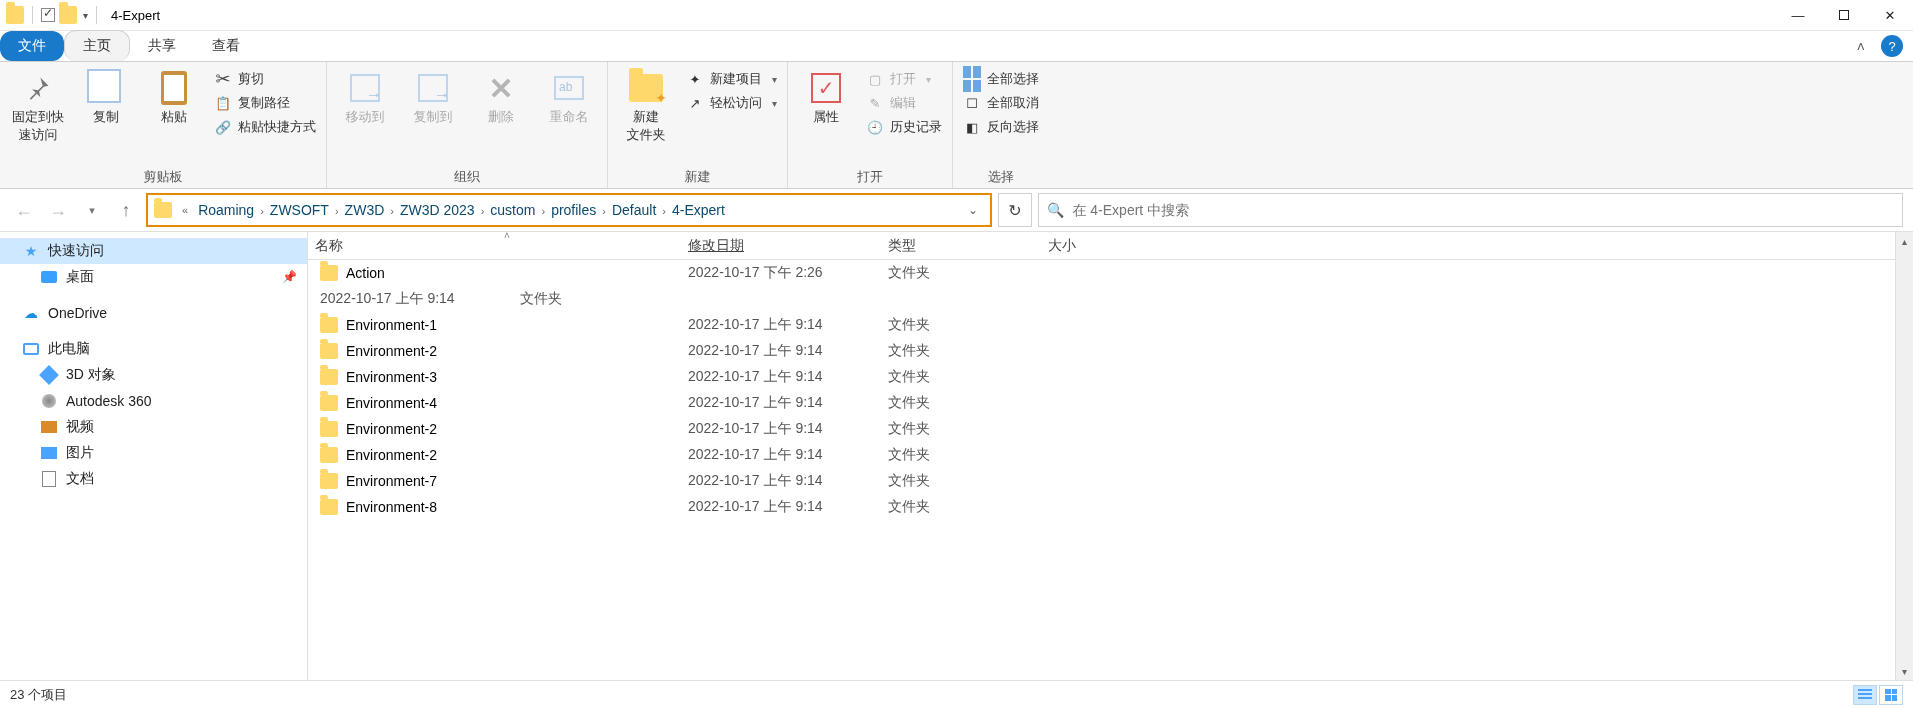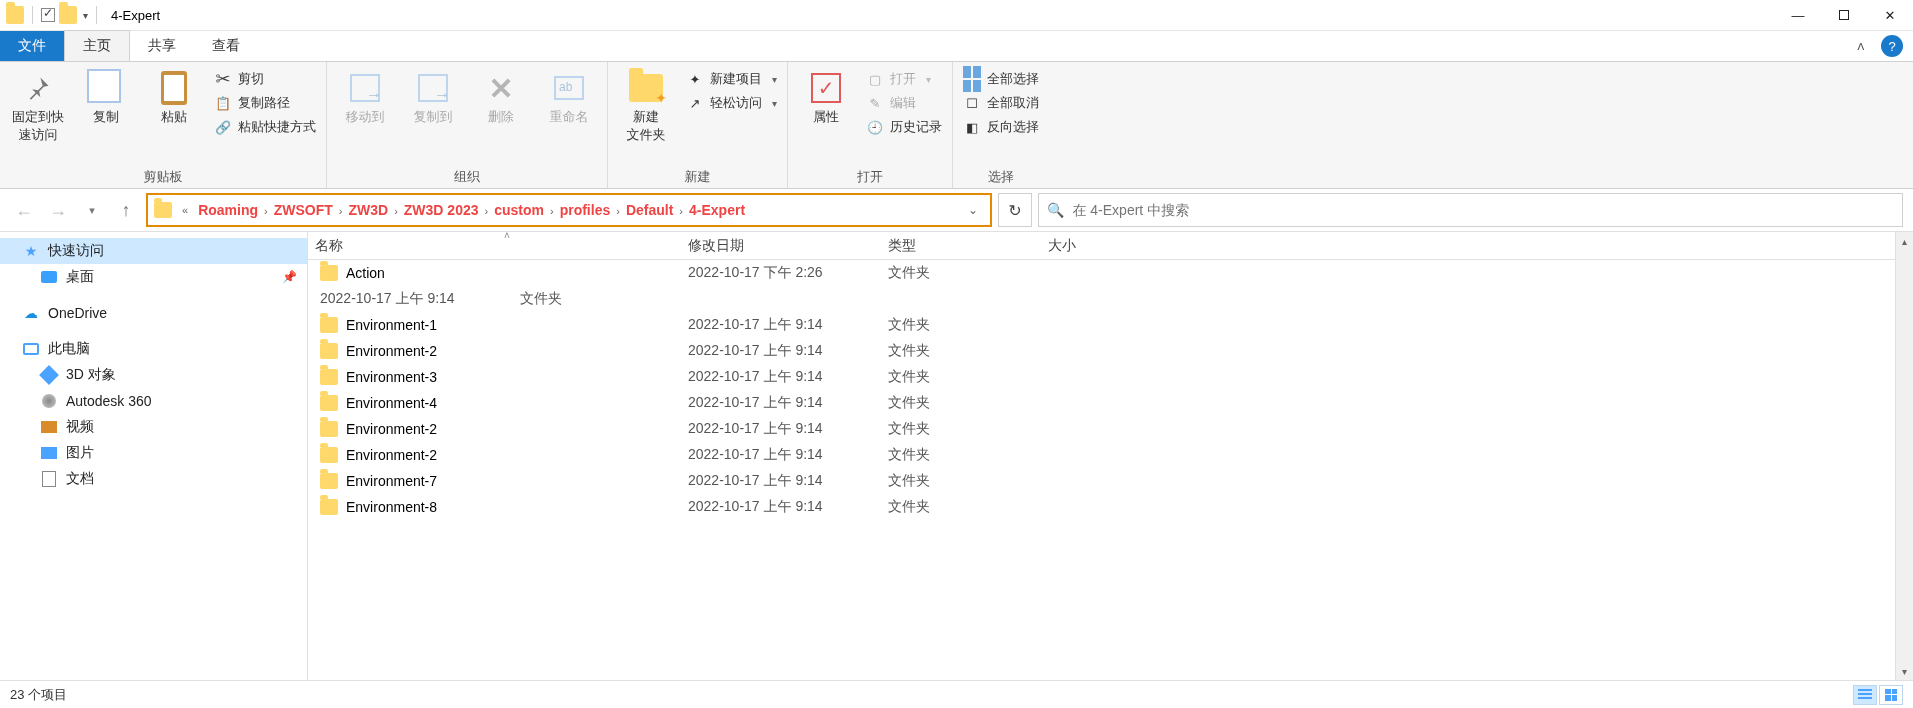--- a/index.html
+++ b/index.html
@@ -14,21 +14,21 @@
 .titlebar .qat .chk { width:14px; height:14px; border:1px solid #888; position:relative;}
 .titlebar .qat .chk::after { content:"✓"; position:absolute; top:-3px; left:1px; font-size:12px; color:#444;}
 .titlebar .qat .chev { font-size:10px; color:#555; padding:0 2px;}
 .titlebar .title { margin-left:8px; font-size:13px;}
 .titlebar .win-controls { margin-left:auto; display:flex;}
 .titlebar .win-controls div { width:46px; height:31px; display:flex; align-items:center; justify-content:center; color:#222; font-size:13px;}
 .titlebar .win-controls .sq { border:1px solid #222; width:10px; height:10px;}
 
 
 .ribbon-tabs { height:30px; display:flex; align-items:flex-end; background:#fff; }
-.ribbon-tabs .tab { padding:6px 18px; font-size:14px; color:#333; cursor:pointer;}
+.ribbon-tabs .tab { padding:6px 18px; font-size:14px; color:#333; cursor:pointer;border-radius:12px;}
 .ribbon-tabs .tab.file { background:#1979ca; color:#fff; }
 .ribbon-tabs .tab.active { background:#f3f3f3; border:1px solid #d0d0d0; border-bottom:none;}
 .ribbon-tabs .spacer { flex:1;}
 .ribbon-tabs .collapse { padding:6px 12px; color:#555;}
 .ribbon-tabs .help { width:22px; height:22px; border-radius:50%; background:#1979ca; color:#fff; display:flex; align-items:center; justify-content:center; font-size:13px; margin:0 10px 4px 4px;}
 
 
 .ribbon { height:128px; background:#f6f6f6; border-top:1px solid #d0d0d0; border-bottom:1px solid #d0d0d0; display:flex; }
 .group { display:flex; flex-direction:column; padding:4px 10px 2px; border-right:1px solid #dcdcdc; }
 .group .buttons { flex:1; display:flex; align-items:flex-start; gap:12px;}
@@ -59,21 +59,21 @@
 .ico-grid { width:26px; height:26px; display:grid; grid-template-columns:1fr 1fr; grid-template-rows:1fr 1fr; gap:2px;}
 .ico-grid span{ background:#6aa6e0;}
 
 
 .addr-row { height:42px; display:flex; align-items:center; padding:0 10px; gap:6px;}
 .nav-arrow { width:28px; height:28px; display:flex; align-items:center; justify-content:center; color:#777; font-size:18px;}
 .nav-arrow.disabled { color:#bbb;}
 .addr-box { flex:0 0 846px; height:34px; border:2px solid #e58a00; display:flex; align-items:center; padding:0 6px; gap:4px;}
 .addr-box .folder-ico { width:18px; height:16px; background:#ffd86b; border-radius:2px; position:relative; margin-right:4px;}
 .addr-box .folder-ico::before{content:"";position:absolute;top:-4px;left:0;width:8px;height:4px;background:#ffd86b;border-radius:2px 2px 0 0;}
-.addr-box .seg { padding:0 4px; font-size:14px; color:#ef4444; white-space:nowrap;font-weight:bold;}
+.addr-box .seg { padding:0 4px; font-size:14px; color:#0c4a6e; white-space:nowrap;}
 .addr-box .chev { color:#666; font-size:11px; padding:0 2px;}
 .addr-box .drop { margin-left:auto; color:#666; font-size:12px; padding:0 6px;}
 .refresh { width:34px; height:34px; display:flex; align-items:center; justify-content:center; border:1px solid #d0d0d0; font-size:16px; color:#444;}
 .search-box { flex:1; height:34px; border:1px solid #d0d0d0; display:flex; align-items:center; padding:0 8px; gap:8px; color:#777;}
 .search-box input { border:none; outline:none; flex:1; font-size:14px; color:#b91c1c; background:transparent;}
 
 
 .main { height: calc(708px - 31px - 30px - 128px - 42px - 28px); display:flex; border-top:1px solid #e0e0e0;}
 .sidebar { width:308px; border-right:1px solid #e0e0e0; padding:6px 0; overflow:hidden;}
 .sidebar .item { display:flex; align-items:center; gap:8px; padding:4px 10px 4px 22px; font-size:14px; color:#222;}
@@ -88,21 +88,21 @@
 .nav-3d{ width:14px;height:14px;background:#4aa3ff;transform:rotate(45deg);}
 .nav-autodesk{ width:14px;height:14px;border-radius:50%;background:radial-gradient(#888,#ccc);}
 .nav-video{ width:16px;height:12px;background:#d98a2b;}
 .nav-image{ width:16px;height:12px;background:#4aa3ff;}
 .nav-doc{ width:14px;height:16px;background:#fff;border:1px solid #888;}
 
 .filelist { flex:1; display:flex; flex-direction:column; position:relative;}
 .colheaders { height:28px; display:flex; align-items:center; border-bottom:1px solid #e0e0e0; font-size:14px; color:#444; position:relative;}
 .colheaders .col { padding-left:12px;}
 .col.name{ width:368px;padding-left:7px;}
-.col.date{ width:200px;}
+.col.date{ width:200px;text-decoration:underline;}
 .col.type{ width:160px;}
 .col.size{ width:140px;}
 .col.sort{ position:absolute; left:184px; top:-2px; font-size:10px; color:#888;}
 .rows { overflow-y:auto; flex:1;}
 .row-item { height:26px; display:flex; align-items:center; font-size:14px;}
 .row-item .cell { padding-left:12px;}
 .row-item .name-cell{ width:368px; display:flex; align-items:center; gap:8px;}
 .row-item .date-cell{ width:200px; color:#555;}
 .row-item .type-cell{ width:160px; color:#555;}
 .row-item .size-cell{ width:140px; color:#555;}

